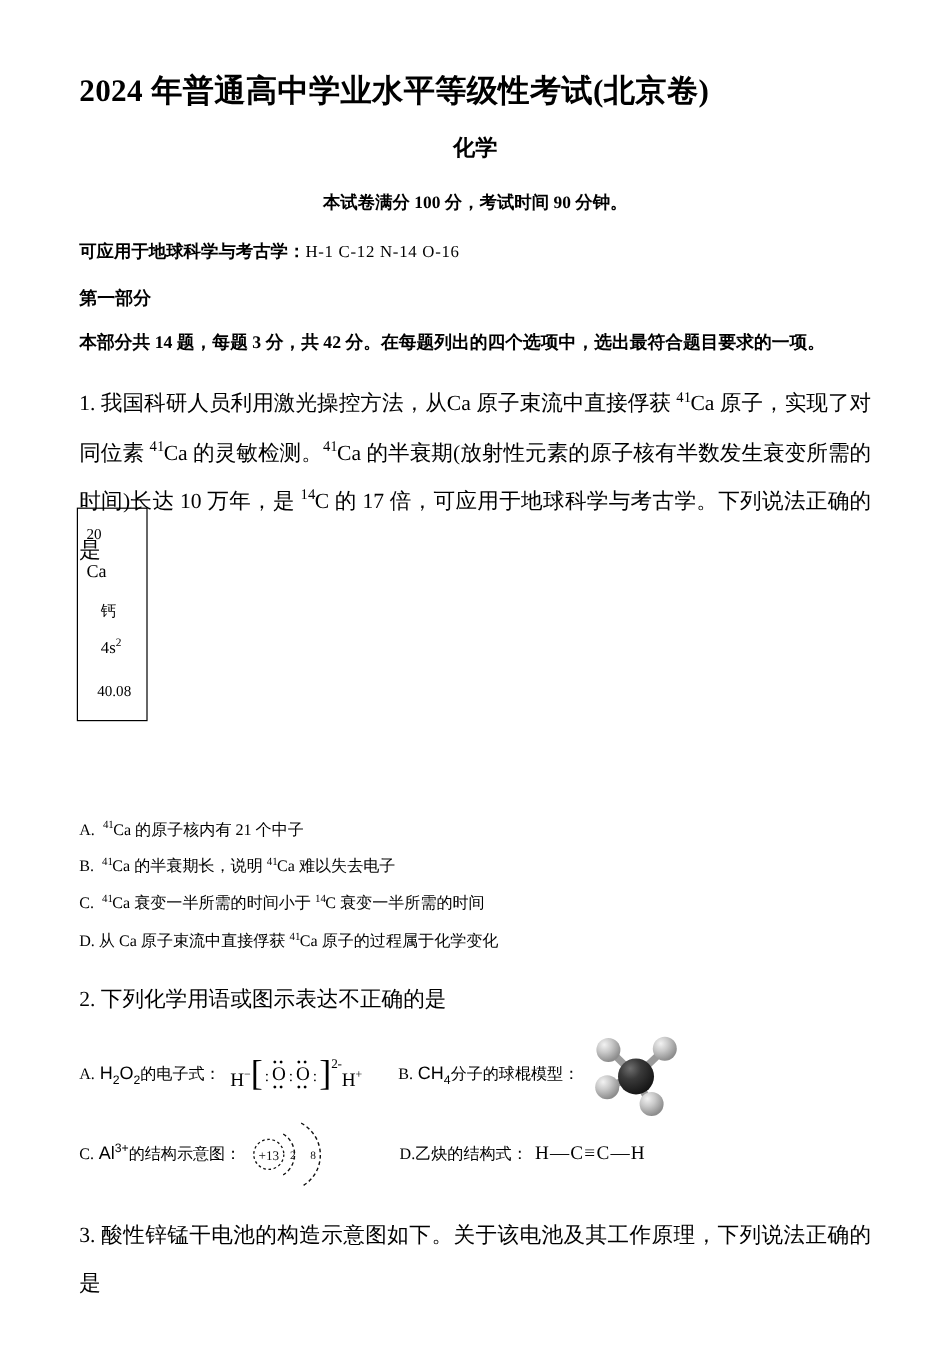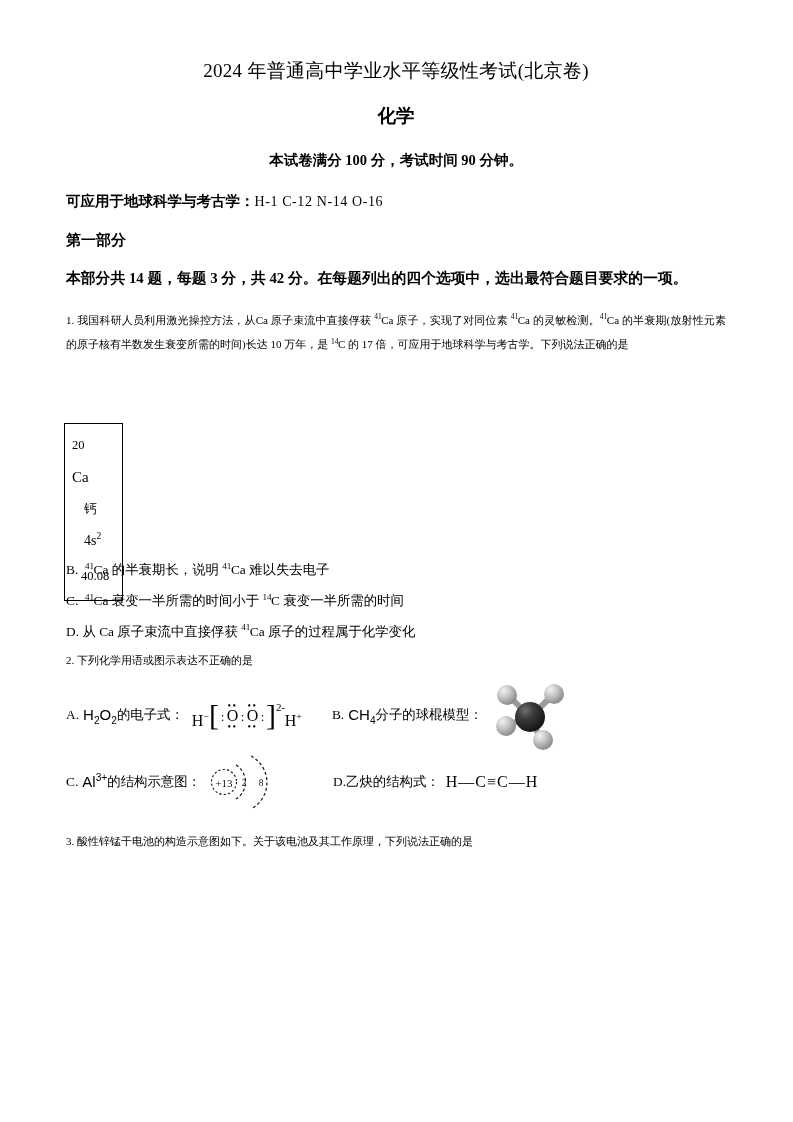--- a/index.html
+++ b/index.html
@@ -24,23 +24,23 @@
   }
   .content {
     position: absolute;
     left: 66px;
     top: 60px;
     width: 660px;
   }
 
   
   .doc-title {
-    text-align: center;
-    font-size: 19px;
-    font-weight: normal;
+    text-align: left;
+    font-size: 26px;
+    font-weight: bold;
     letter-spacing: 0.3px;
     margin: 0 0 22px 0;
     line-height: 1.2;
   }
   .subject-title {
     text-align: center;
     font-size: 18.5px;
     font-weight: bold;
     margin: 0 0 24px 0;
     line-height: 1.2;
@@ -70,23 +70,23 @@
   .part-instruction {
     font-size: 14.8px;
     font-weight: bold;
     line-height: 2.0;
     margin: 0 0 14px 0;
     text-align: justify;
   }
 
   
   .question {
-    font-size: 11px;
+    font-size: 18px;
     line-height: 2.26;
-    margin: 0 0 4px 0;
+    margin: 12px 0 4px 0;
     text-align: justify;
   }
   .question-stem { margin-bottom: 2px; }
 
   .opt {
     font-size: 13.4px;
     line-height: 2.3;
     margin: 0;
   }
   .opt-half { display: flex; align-items: center; }
@@ -263,20 +263,21 @@
     <div class="exam-info">本试卷满分 100 分，考试时间 90 分钟。</div>
     <div class="atomic-mass-line"><span>可应用于地球科学与考古学：</span><span class="vals">H-1  C-12  N-14  O-16</span></div>
 
     <div class="part-title">第一部分</div>
     <div class="part-instruction">本部分共 14 题，每题 3 分，共 42 分。在每题列出的四个选项中，选出最符合题目要求的一项。</div>
 
     <div class="question question-stem"><span>1. 我国科研人员利用激光操控方法，从</span><span class="el">Ca</span><span> 原子束流中直接俘获 </span><span class="presup">41</span><span class="el">Ca</span><span> 原子，实现了对同位素 </span><span class="presup">41</span><span class="el">Ca</span><span> 的灵敏检测。</span><span class="presup">41</span><span class="el">Ca</span><span> 的半衰期(放射性元素的原子核有半数发生衰变所需的时间)长达 10 万年，是 </span><span class="presup">14</span><span class="el">C</span><span> 的 17 倍，可应用于地球科学与考古学。下列说法正确的是</span></div>
 
     <div class="card-spacer"></div>
 
+    <div class="opt"><span>A.</span>&nbsp; <span class="presup">41</span><span class="el">Ca</span><span> 的原子核内有 21 个中子</span></div>
 
     <div class="opt"><span>B.</span>&nbsp; <span class="presup">41</span><span class="el">Ca</span><span> 的半衰期长，说明 </span><span class="presup">41</span><span class="el">Ca</span><span> 难以失去电子</span></div>
 
     <div class="opt"><span>C.</span>&nbsp; <span class="presup">41</span><span class="el">Ca</span><span> 衰变一半所需的时间小于 </span><span class="presup">14</span><span class="el">C</span><span> 衰变一半所需的时间</span></div>
 
     <div class="opt"><span>D.</span><span> 从 </span><span class="el">Ca</span><span> 原子束流中直接俘获 </span><span class="presup">41</span><span class="el">Ca</span><span> 原子的过程属于化学变化</span></div>
 
     <div class="question">2. 下列化学用语或图示表达不正确的是</div>
 
     <div class="q2-optrow-a">

